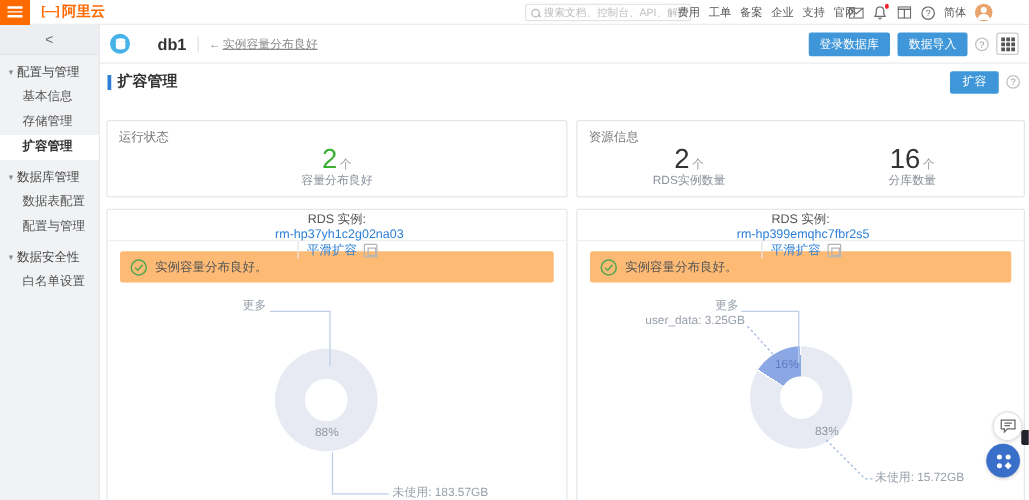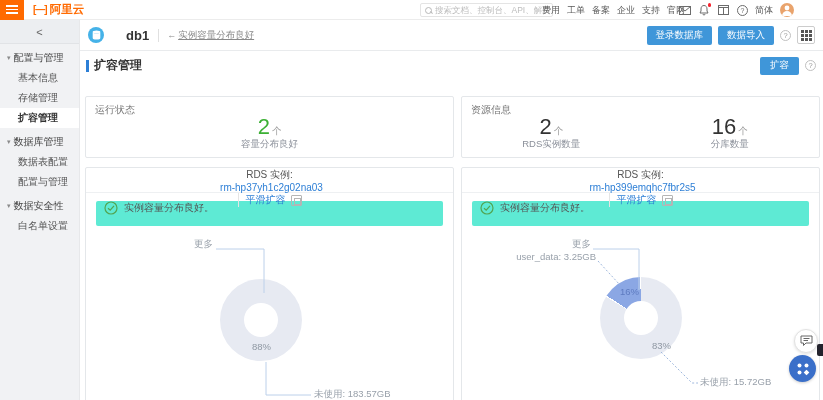--- a/index.html
+++ b/index.html
@@ -88,22 +88,22 @@
   .inst-card { position:relative; width:369px; height:240px; overflow:hidden; }
   .inst-card.right { width:359px; }
   .inst-header { height:25px; border-bottom:1px solid #eef0f2; display:flex; align-items:center; padding:0 9px;flex-direction:column; }
   .inst-label { font-size:10px; color:#555; }
   .inst-id { font-size:10px; color:#2d7fd6; margin-left:4px; cursor:pointer; }
   .inst-action-wrap { display:flex; align-items:center; border-left:1px solid #e5e5e5; padding-left:7px; }
   .inst-action { font-size:10px; color:#2d7fd6; cursor:pointer; }
   .panel-icon { width:11px; height:11px; border:1px solid #b5b5b5; border-radius:1px; margin-left:5px;
     position:relative; cursor:pointer; }
   .panel-icon::after { content:""; position:absolute; left:2px; top:2px; width:5px; height:5px; border:1px solid #b5b5b5; }
-  .banner { margin:8px 10px 0; height:25px; background:#5eead4; border-radius:2px; display:flex;
-    padding:0 8px; gap:6px; }
+  .banner { margin:8px 10px 0; height:25px; background:#fdba74; border-radius:2px; display:flex;
+    align-items:center; padding:0 8px; gap:6px; }
   .banner-text { font-size:10px; color:#555; }
 
   .donut { position:absolute; width:82px; height:82px; border-radius:50%; }
   .donut .hole { position:absolute; left:24px; top:24px; width:34px; height:34px; border-radius:50%; background:#fff; }
   .donut-left { left:134px; top:111px; background:#e7eaf2; }
   .donut-right { left:138px; top:109px;
     background:conic-gradient(#e7eaf2 0deg 301deg, #fff 301deg 303deg, #8ba7e4 303deg 359deg, #fff 359deg 360deg); }
   .callouts { position:absolute; left:0; top:0; width:100%; height:100%; pointer-events:none; }
   .chart-label { position:absolute; font-size:9.5px; color:#98a0aa; white-space:nowrap; }
   .pct { position:absolute; font-size:9.5px; color:#8f98a3; }

